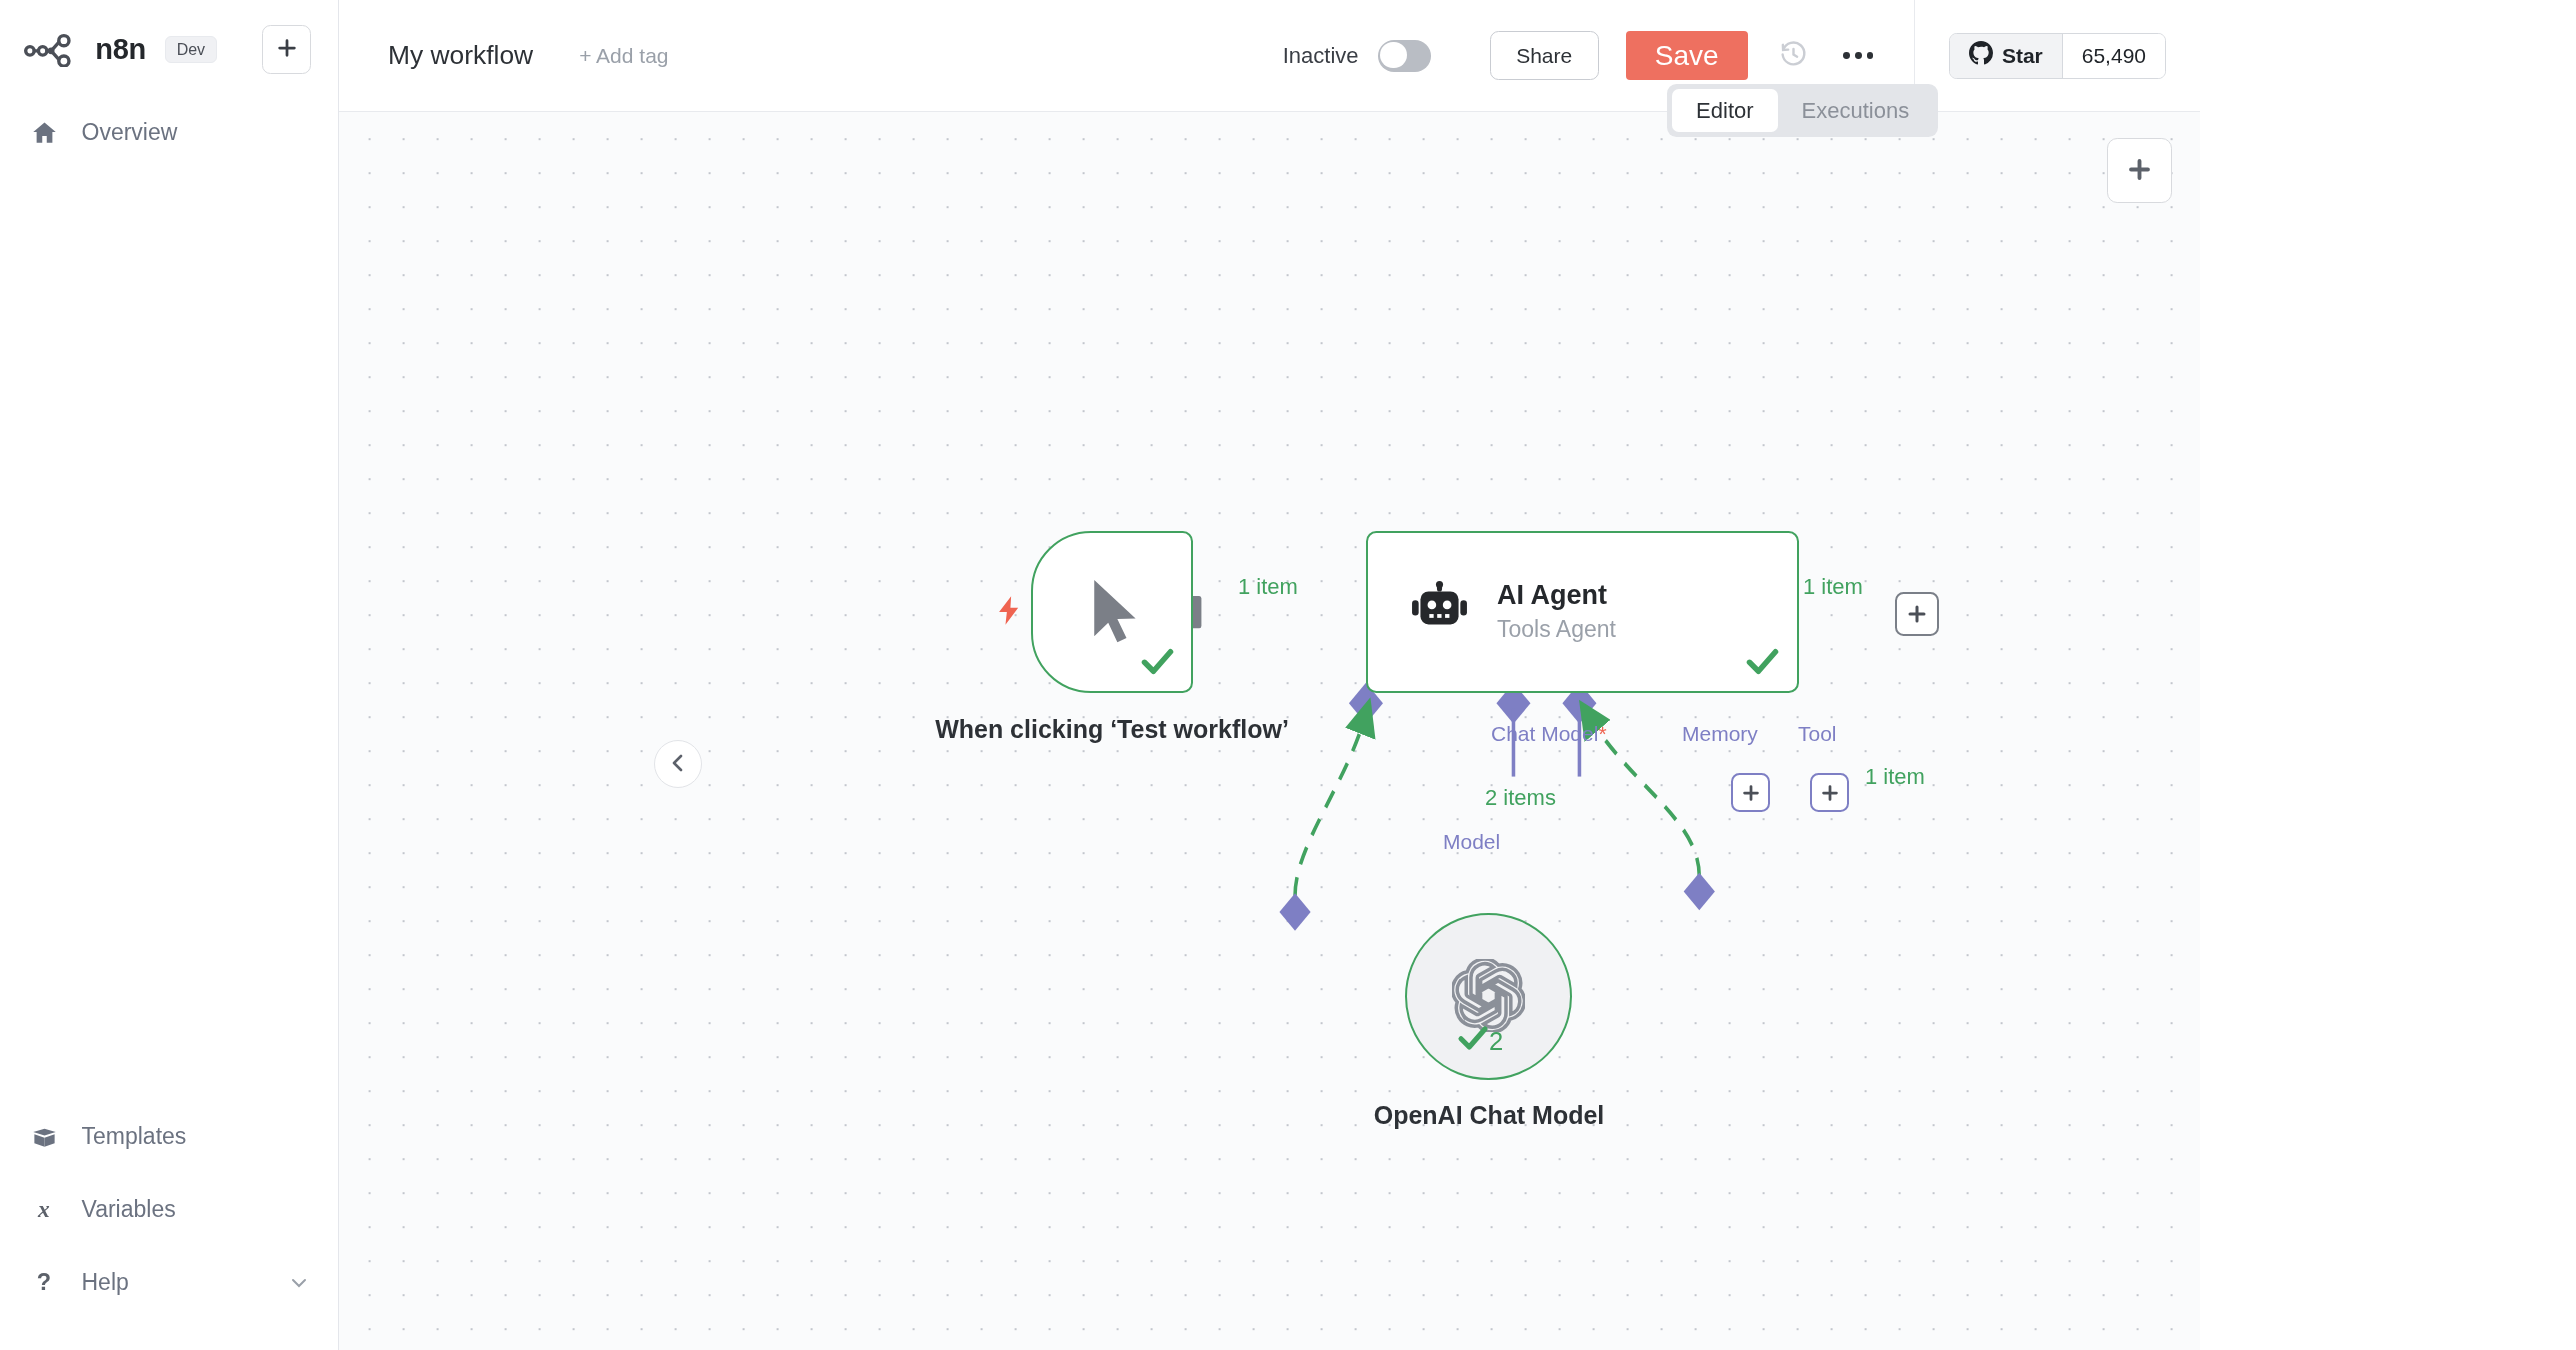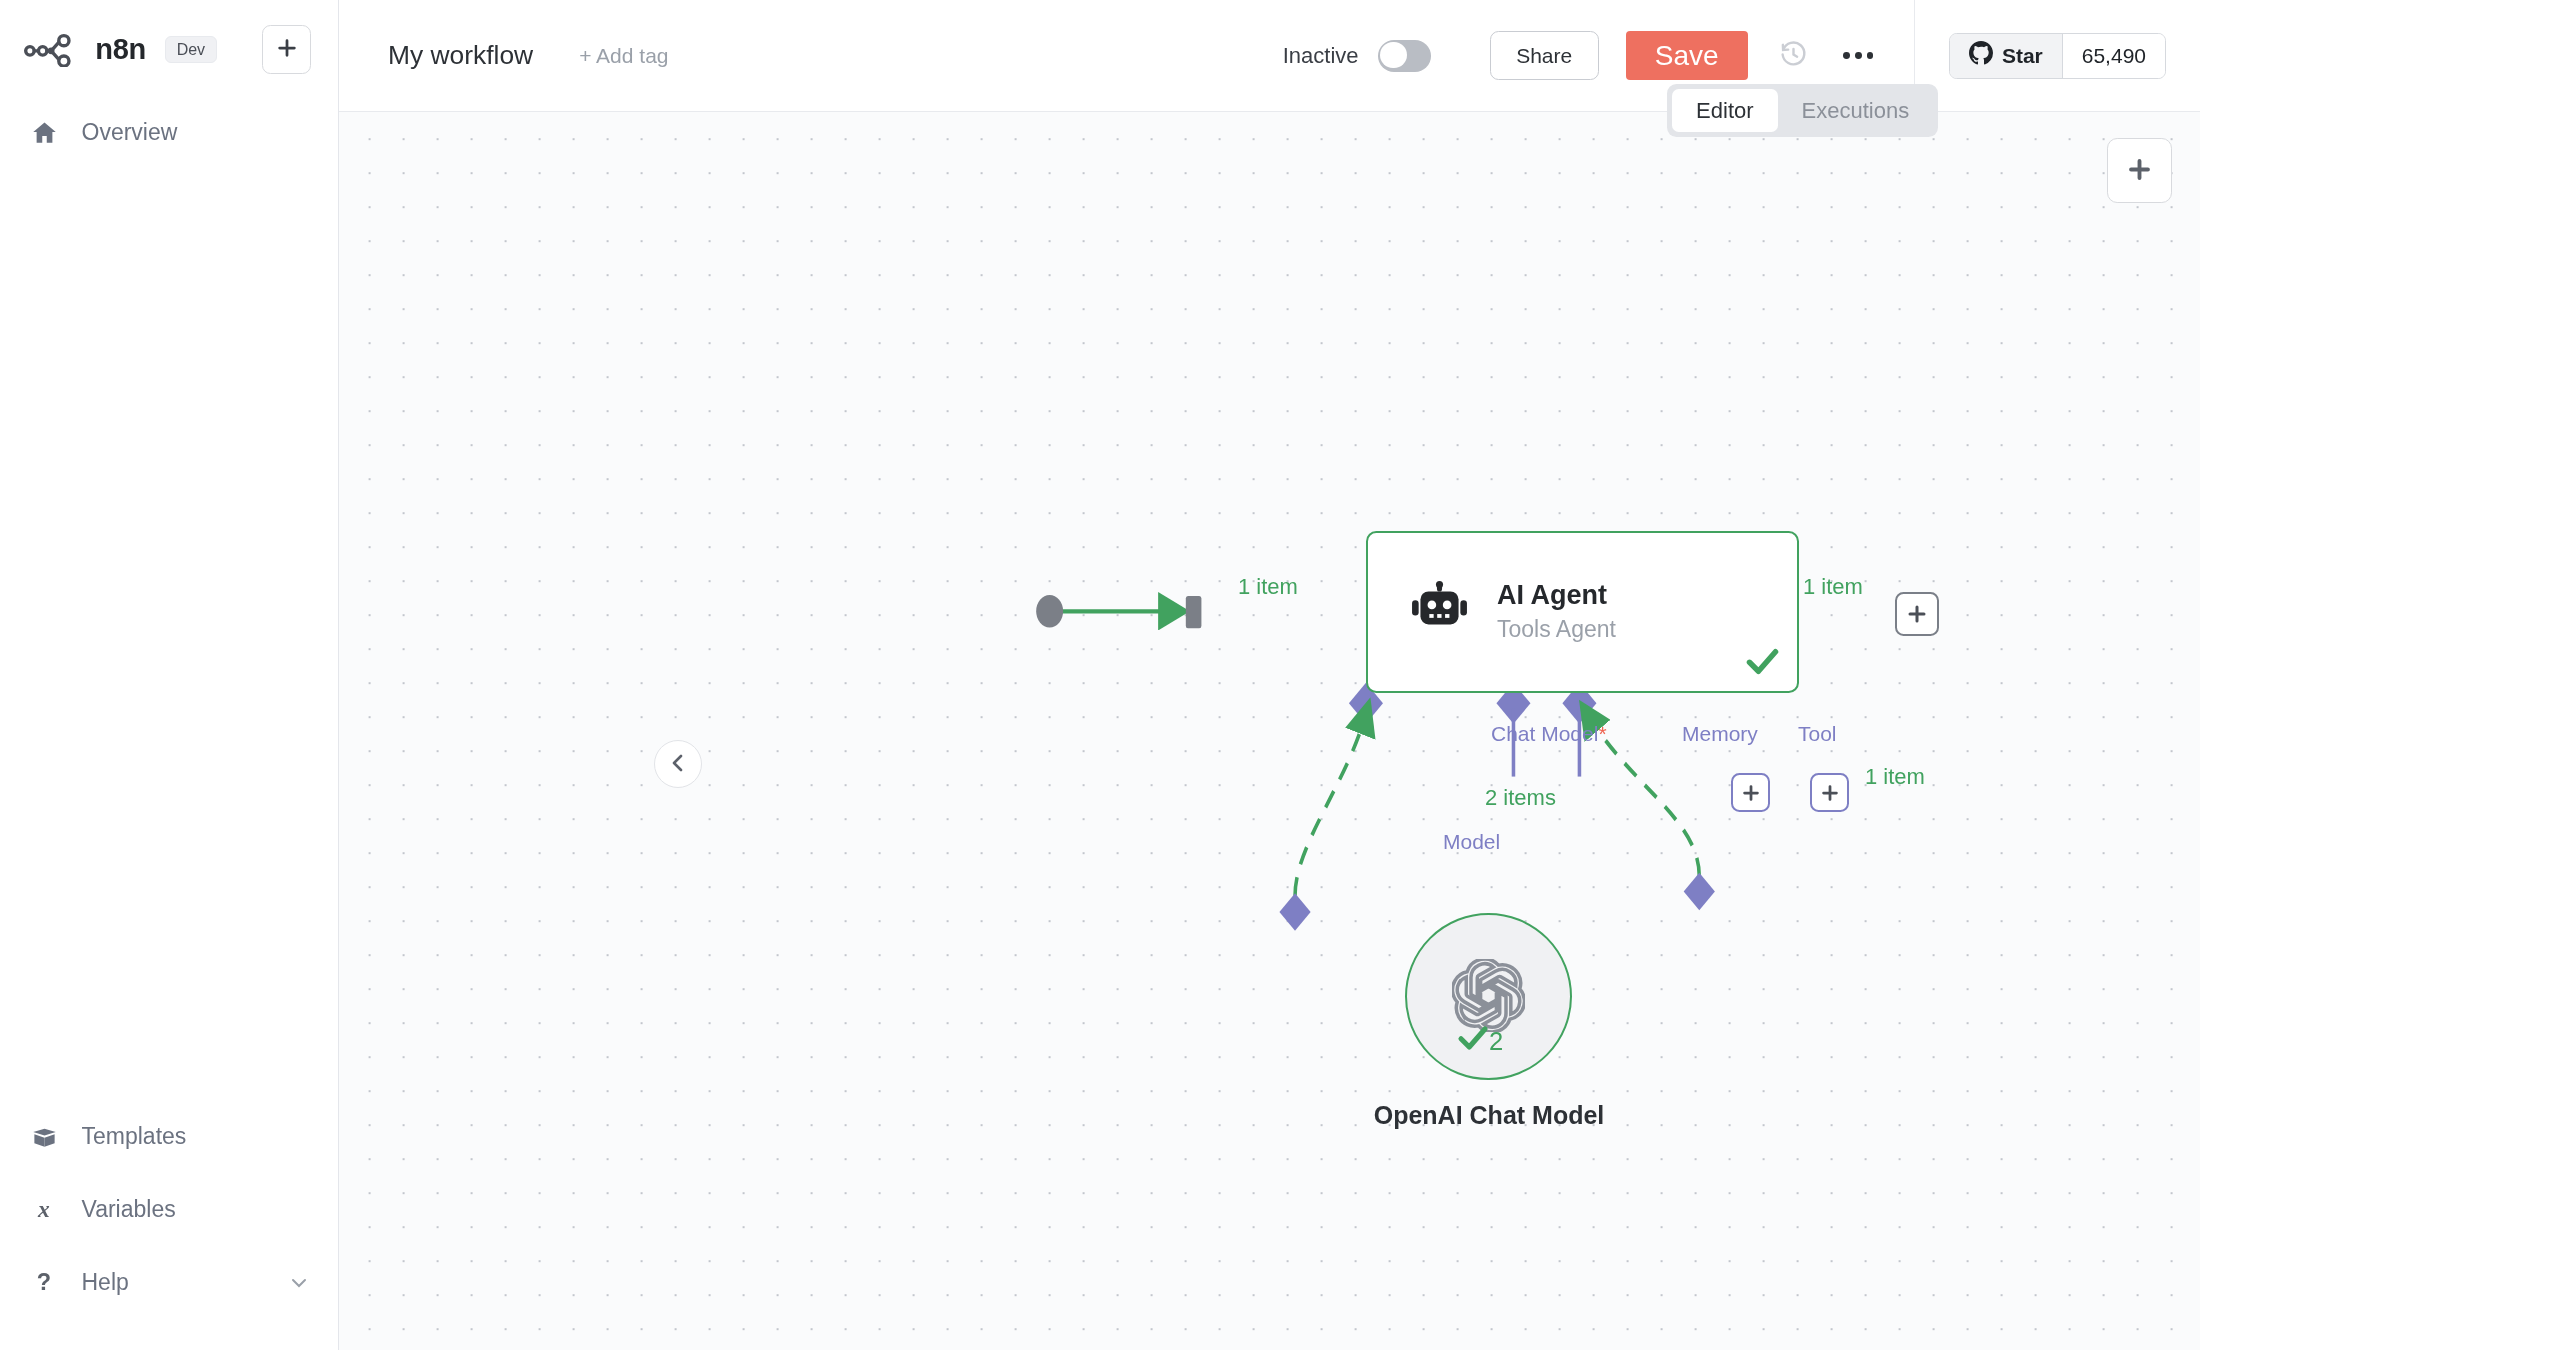--- a/index.html
+++ b/index.html
@@ -418,20 +418,40 @@
       <div class="conn-label" style="left:1146px; top:673px;">2 items</div>
       <div class="conn-label" style="left:1526px; top:652px;">1 item</div>
 
       <div class="port-label" style="left:1152px; top:610px;">
         <span>Chat Model</span><span class="req">*</span>
       </div>
       <div class="port-label" style="left:1343px; top:610px;">Memory</div>
       <div class="port-label" style="left:1459px; top:610px;">Tool</div>
       <div class="port-label" style="left:1104px; top:718px;">Model</div>
 
+      <div class="node" style="left:692px; top:419px;">
+        <span style="position:absolute; left:-39px; top:60px;">
+          <svg viewBox="0 0 24 24" width="34" height="39" fill="#ef6451">
+            <path d="M13.5 2 L5 13 h5.5 L9.5 22 L18.5 10 H13 Z"></path>
+          </svg>
+        </span>
+        <div class="node-box node-trigger-box">
+          <span>
+            <svg viewBox="0 0 24 24" width="73" height="73" fill="#7b7f87">
+              <path d="M6 2 L6 20.5 L10.6 16 L13.6 22.4 L16.6 21 L13.6 14.8 L19.6 14.6 Z"></path>
+            </svg>
+          </span>
+          <span class="check" style="right:13.6px; bottom:6.8px;">
+            <svg viewBox="0 0 24 24" width="39" height="39" fill="none" stroke="#41a25f" stroke-width="3.4" stroke-linecap="round" stroke-linejoin="round">
+                <path d="M4 12.5 l5.5 5.5 L20 6"></path>
+              </svg>
+          </span>
+        </div>
+        <div class="node-caption" style="top:182px;">When clicking ‘Test workflow’</div>
+      </div>
 
       <div class="node" style="left:1027px; top:419px;">
         <div class="node-box node-agent-box">
           <span>
             <svg viewBox="0 0 24 24" width="61" height="61" fill="#26282b">
               <rect x="11" y="1.5" width="2" height="3" rx="1"></rect>
               <circle cx="12" cy="1.8" r="1.4"></circle>
               <rect x="4.5" y="4.5" width="15" height="13" rx="3.2"></rect>
               <rect x="1.2" y="8" width="2.6" height="6" rx="1.3"></rect>
               <rect x="20.2" y="8" width="2.6" height="6" rx="1.3"></rect>

